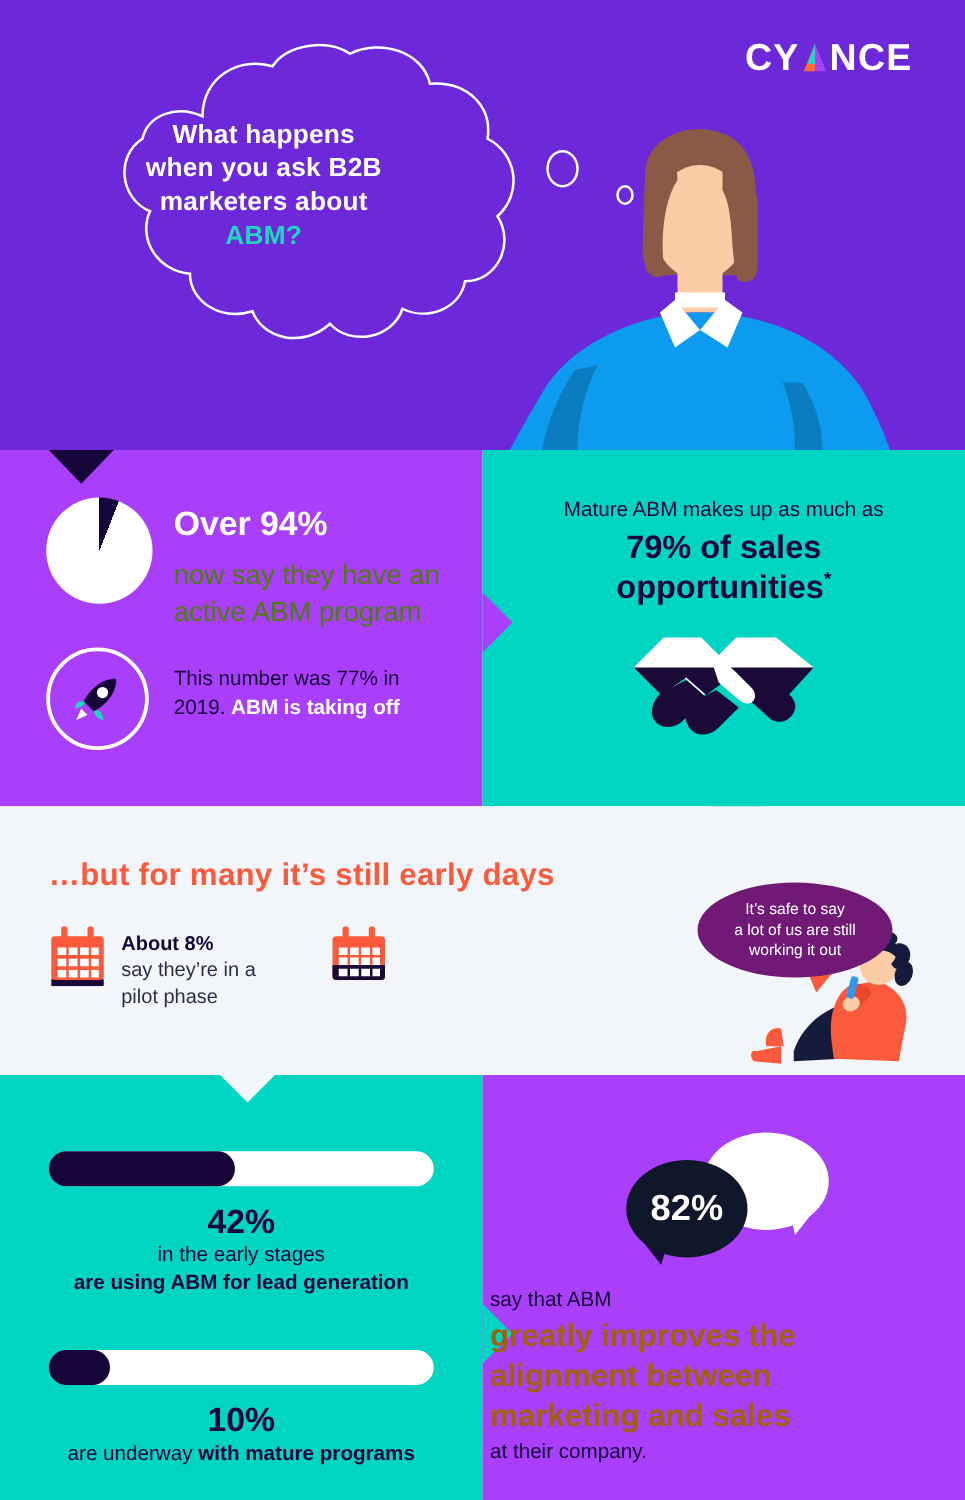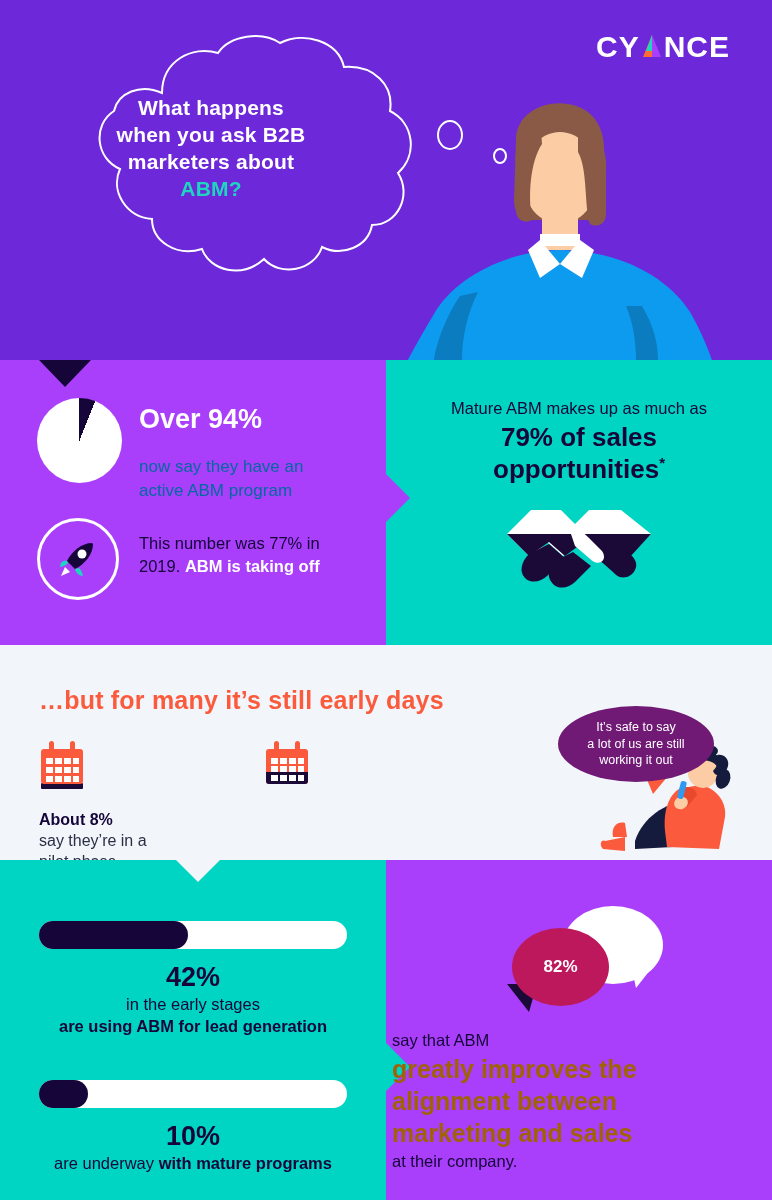--- a/index.html
+++ b/index.html
@@ -35,38 +35,38 @@
               border-top:24px solid transparent;border-bottom:24px solid transparent;
               border-left:24px solid #A93FFA;}
   .notch-teal-down{position:absolute;left:568px;top:285px;width:0;height:0;
               border-left:22px solid transparent;border-right:22px solid transparent;
               border-top:22px solid #00D5C4;}
 
   .pie{position:absolute;left:37px;top:398px;width:85px;height:85px;border-radius:50%;
        background:conic-gradient(#150539 0deg 22deg, #ffffff 22deg 360deg);}
   .stat-a{position:absolute;left:139px;top:404px;width:230px;color:#150539;}
   .stat-a .big{font-size:27px;font-weight:bold;color:#ffffff;line-height:1.15;}
-  .stat-a .sub{font-size:17px;line-height:1.38;color:#0369a1;margin-top:20px;}
+  .stat-a .sub{font-size:22px;line-height:1.38;color:#4d7c0f;margin-top:10px;}
 
   .rocket-ring{position:absolute;left:37px;top:518px;width:82px;height:82px;border-radius:50%;
        border:3px solid #ffffff;box-sizing:border-box;display:flex;align-items:center;justify-content:center;}
   .stat-b{position:absolute;left:139px;top:532px;width:210px;font-size:16.5px;line-height:1.42;color:#150539;}
   .stat-b b{color:#ffffff;font-weight:bold;}
 
   .teal-head{position:absolute;left:396px;top:398px;width:366px;text-align:center;color:#150539;}
   .teal-head .l1{font-size:16.5px;line-height:1.3;}
   .teal-head .l2{font-size:26px;font-weight:bold;line-height:1.22;margin-top:3px;}
   .teal-head .star{font-size:15px;vertical-align:super;font-weight:bold;}
   .handshake{position:absolute;left:505px;top:500px;width:148px;height:95px;}
 
   
   .band3{position:absolute;left:0;top:645px;width:772px;height:215px;background:#F2F6FA;overflow:hidden;}
   .b3-title{position:absolute;left:39px;top:41px;font-size:25px;font-weight:bold;color:#FB5B3C;letter-spacing:.2px;}
   .cal-item{position:absolute;display:flex;align-items:flex-start;gap:12px;}
-  .cal-1{left:39px;top:96px;flex-direction:column;}
+  .cal-1{left:39px;top:96px;}
   .cal-2{left:264px;top:96px;}
   .cal-txt{font-size:16px;line-height:1.32;color:#2A2F45;padding-top:4px;}
   .cal-txt b{color:#150539;font-weight:bold;}
   .bubble-or{position:absolute;left:558px;top:706px;width:156px;height:76px;background:#701a75;border-radius:50%;
              display:flex;align-items:center;justify-content:center;text-align:center;
              color:#ffffff;font-size:12.5px;line-height:1.33;z-index:4;}
   .bubble-tail{position:absolute;left:643px;top:770px;width:0;height:0;
              border-left:10px solid transparent;border-right:20px solid transparent;
              border-top:24px solid #FB5B3C;z-index:3;}
   .sitter{position:absolute;left:583px;top:745px;width:175px;height:115px;z-index:2;}
@@ -90,22 +90,22 @@
   .bargrp .big{font-size:27px;font-weight:bold;line-height:1.1;}
   .bargrp .l{font-size:16.5px;line-height:1.36;}
   .bargrp .l b{font-weight:bold;}
   .g1{top:963px;}
   .g2{top:1122px;}
 
   .bub-white{position:absolute;left:563px;top:906px;width:100px;height:78px;background:#ffffff;border-radius:50%;}
   .bub-white-tail{position:absolute;left:630px;top:960px;width:0;height:0;
               border-left:6px solid transparent;border-right:22px solid transparent;
               border-top:28px solid #ffffff;}
-  .bub-dark{position:absolute;left:512px;top:928px;width:97px;height:78px;background:#be185d;border-radius:50%;
-            display:flex;align-items:center;justify-content:center;color:#ffffff;font-size:17px;font-weight:bold;z-index:3;}
+  .bub-dark{position:absolute;left:501px;top:928px;width:97px;height:78px;background:#0f172a;border-radius:50%;
+            display:flex;align-items:center;justify-content:center;color:#ffffff;font-size:29px;font-weight:bold;z-index:3;}
   .bub-dark-tail{position:absolute;left:507px;top:984px;width:0;height:0;
               border-right:8px solid transparent;border-left:22px solid transparent;
               border-top:28px solid #1B0A38;z-index:2;}
   .p4txt{position:absolute;left:392px;top:1030px;width:374px;color:#150539;}
   .p4txt .say{font-size:16.5px;line-height:1.3;}
   .p4txt .strong{font-size:25px;font-weight:bold;color:#a16207;line-height:1.28;margin-top:2px;}
   .p4txt .last{font-size:16.5px;line-height:1.3;margin-top:2px;}
 </style>
 </head>
 <body>

